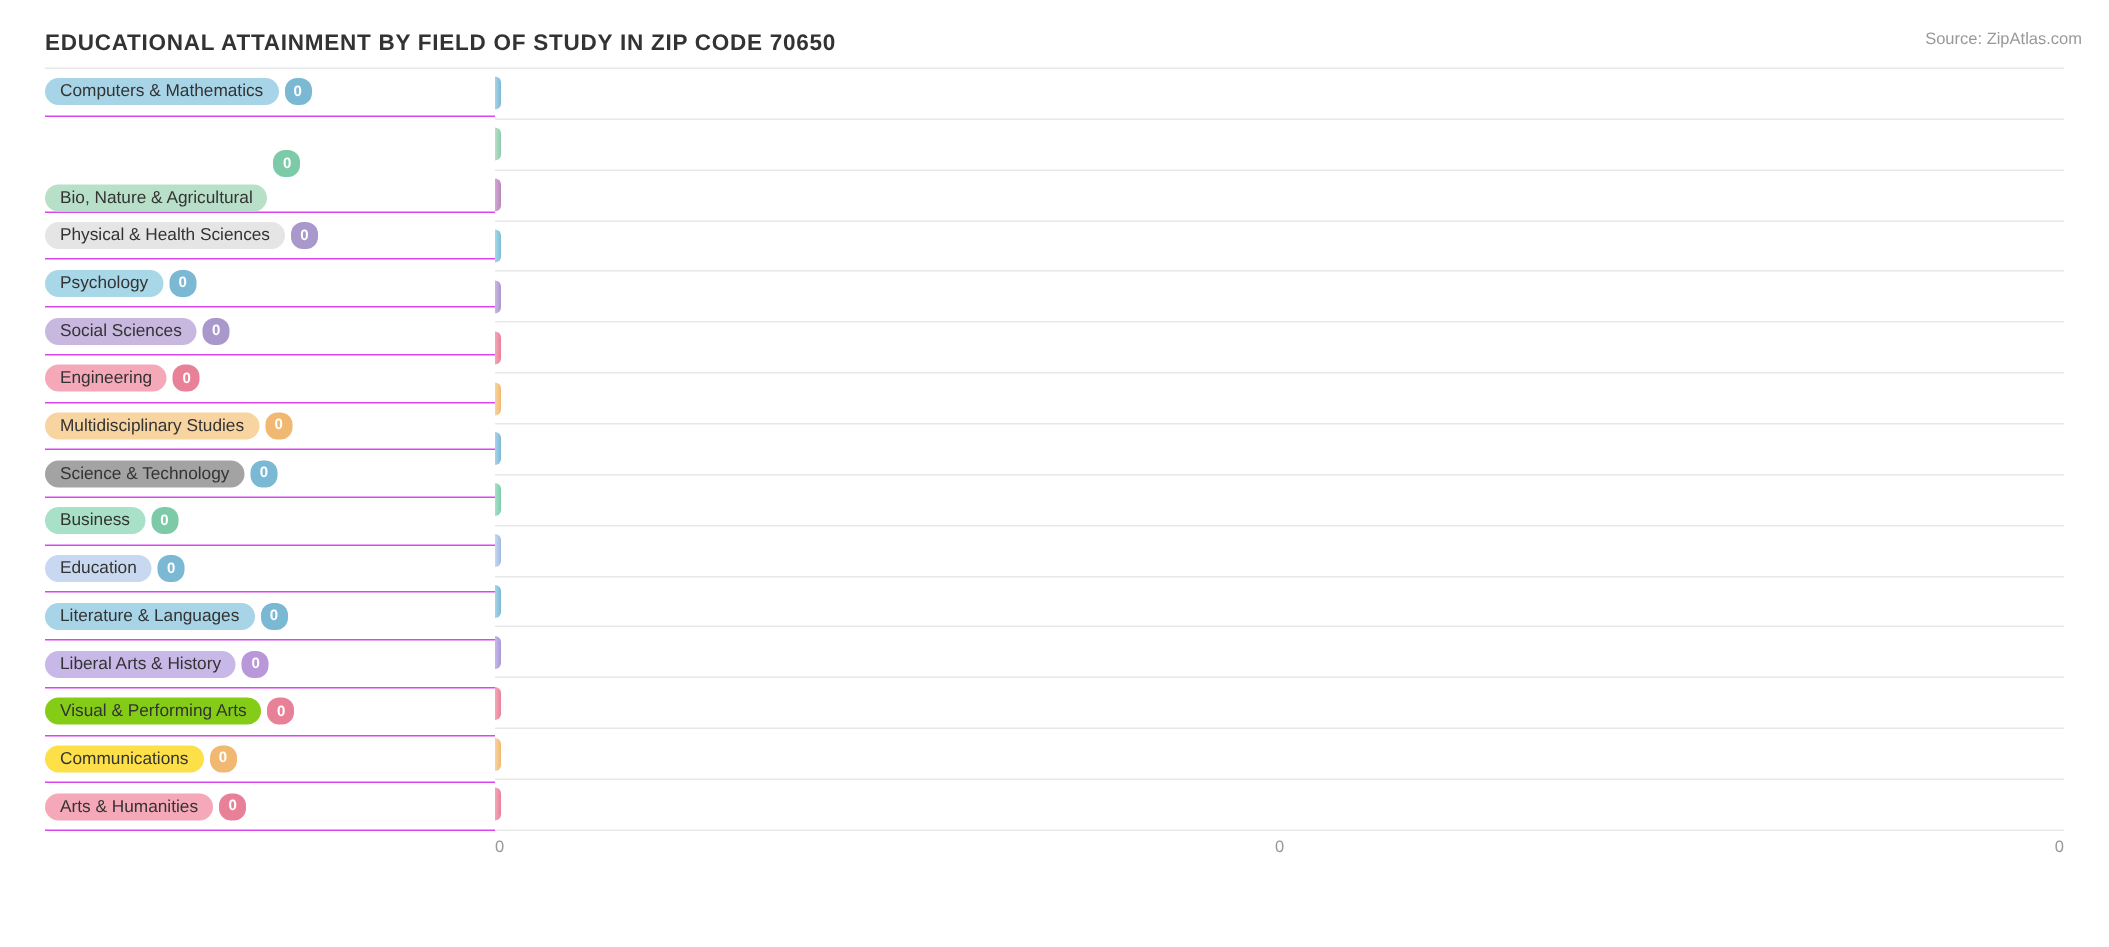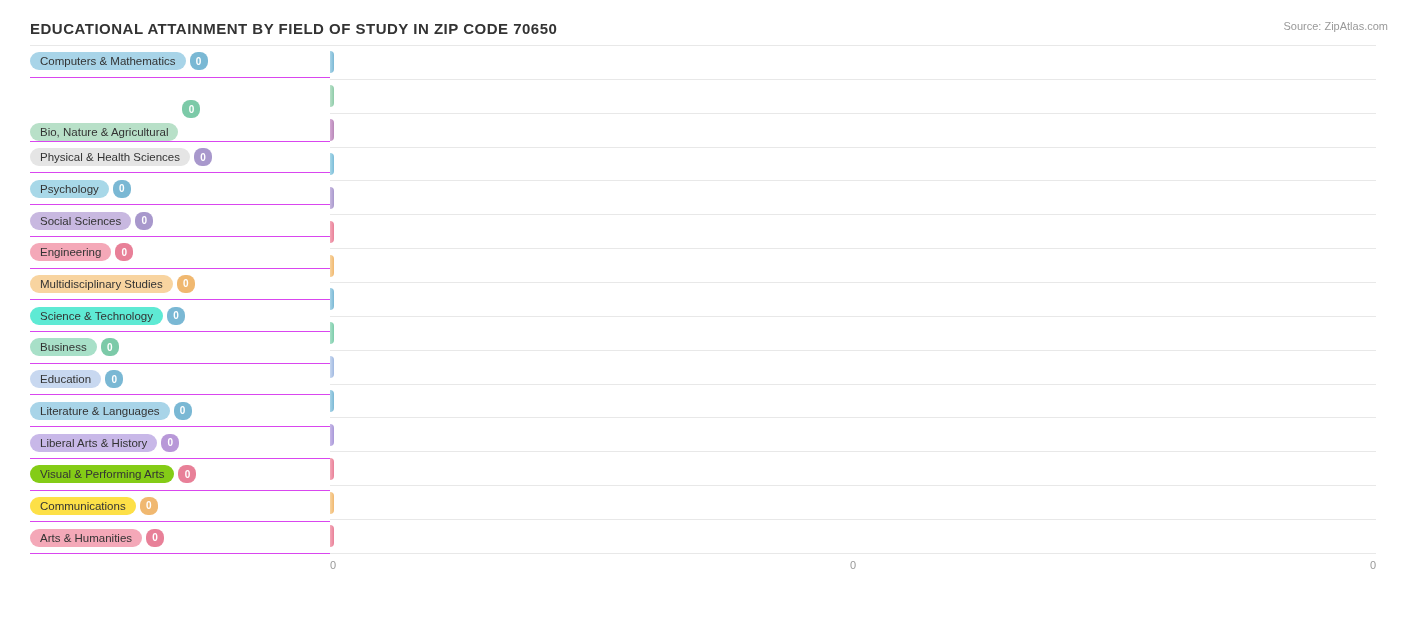--- a/index.html
+++ b/index.html
@@ -109,21 +109,21 @@
     .color-communications { background: linear-gradient(to right, #f8d4a0, #f0b870); }
     .color-arts { background: linear-gradient(to right, #f4a8b8, #e88098); }
 
     .label-computers { background: #a8d4e8; color: #333; }
     .label-bio { background: #b8e0c8; color: #333; margin-top: 45px; }
     .label-physical { background: #e5e5e5; color: #333; }
     .label-psychology { background: #a8d8e8; color: #333; }
     .label-social { background: #c8b8e0; color: #333; }
     .label-engineering { background: #f4a8b8; color: #333; }
     .label-multidisc { background: #f8d4a0; color: #333; }
-    .label-science { background: #5eead4; color: #333; }
+    .label-science { background: #a3a3a3; color: #333; }
     .label-business { background: #a8e0c8; color: #333; }
     .label-education { background: #c8d8f0; color: #333; text-align: center; }
     .label-literature { background: #a8d4e8; color: #333; }
     .label-liberal { background: #c8b8e8; color: #333; }
     .label-visual { background: #84cc16; color: #333; }
     .label-communications { background: #fde047; color: #333; }
     .label-arts { background: #f4a8b8; color: #333; }
 
     .value-badge {
       display: inline-flex;

